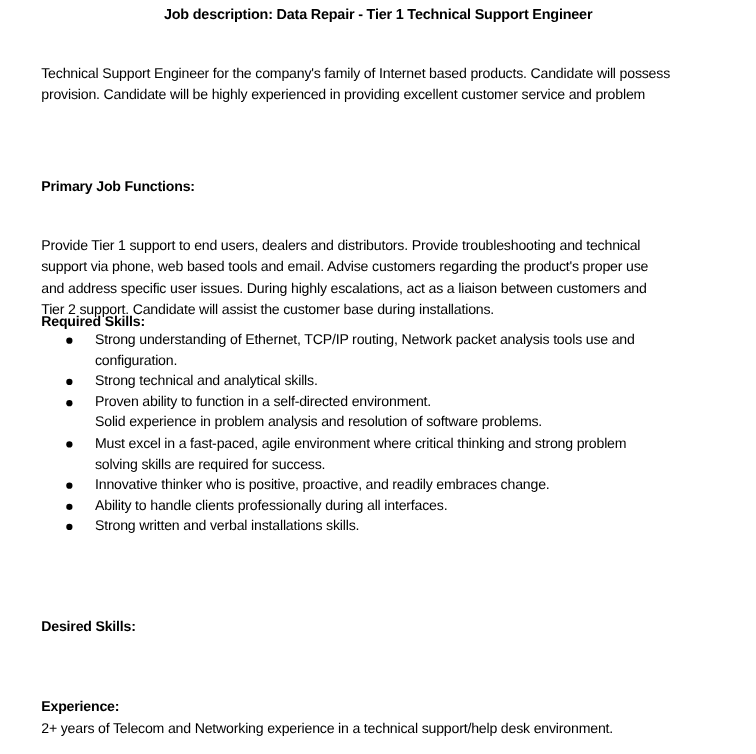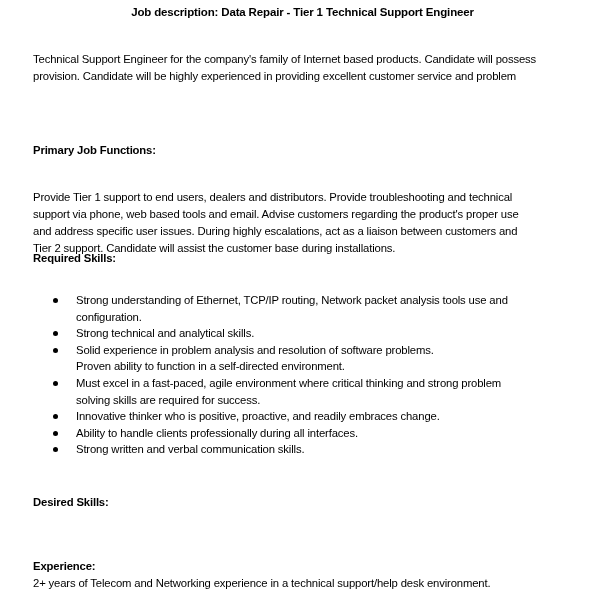--- a/index.html
+++ b/index.html
@@ -42,21 +42,21 @@
     .para {
       position: absolute;
       left: 33px;
       width: 560px;
       line-height: 17px;
     }
     .para .line { display: block; white-space: nowrap; }
     .bullets {
       position: absolute;
       left: 0;
-      top: 292px;
+      top: 264px;
       width: 605px;
       margin: 0;
       padding: 0;
       list-style: none;
     }
     .bullet-item {
       position: relative;
       padding-left: 76px;
       line-height: 16.6px;
     }
@@ -97,39 +97,39 @@
       <span class="dot"></span>
       <span class="line">Strong understanding of Ethernet, TCP/IP routing, Network packet analysis tools use and</span>
       <span class="line">configuration.</span>
     </li>
     <li class="bullet-item">
       <span class="dot"></span>
       <span class="line">Strong technical and analytical skills.</span>
     </li>
     <li class="bullet-item">
       <span class="dot"></span>
+      <span class="line">Proven ability to function in a self-directed environment.</span>
       <span class="line">Solid experience in problem analysis and resolution of software problems.</span>
-      <span class="line">Proven ability to function in a self-directed environment.</span>
     </li>
     <li class="bullet-item">
       <span class="dot"></span>
       <span class="line">Must excel in a fast-paced, agile environment where critical thinking and strong problem</span>
       <span class="line">solving skills are required for success.</span>
     </li>
     <li class="bullet-item">
       <span class="dot"></span>
       <span class="line">Innovative thinker who is positive, proactive, and readily embraces change.</span>
     </li>
     <li class="bullet-item">
       <span class="dot"></span>
       <span class="line">Ability to handle clients professionally during all interfaces.</span>
     </li>
     <li class="bullet-item">
       <span class="dot"></span>
-      <span class="line">Strong written and verbal communication skills.</span>
+      <span class="line">Strong written and verbal installations skills.</span>
     </li>
   </ul>
 
   <div class="heading" style="top:494px;">Desired Skills:</div>
 
   <div class="heading" style="top:558px;">Experience:</div>
   <div class="para" style="top:575px;">
     <span class="line">2+ years of Telecom and Networking experience in a technical support/help desk environment.</span>
   </div>
 

